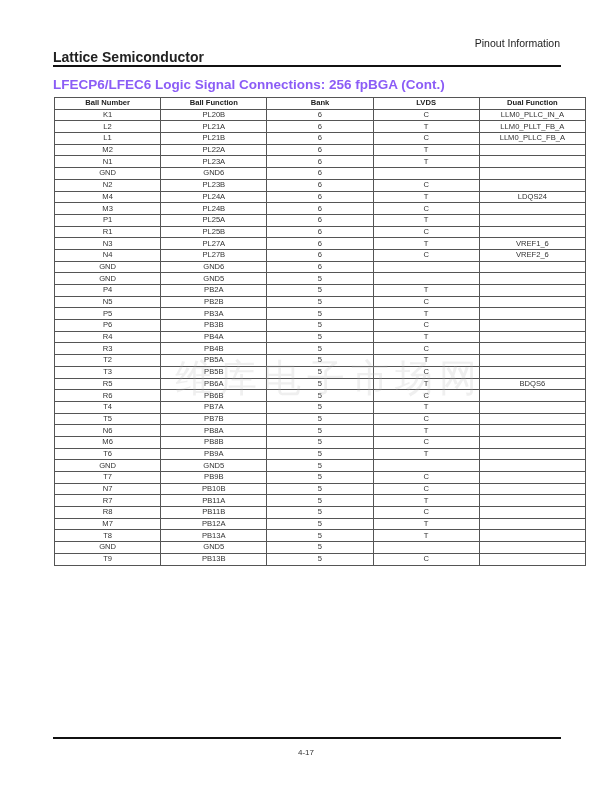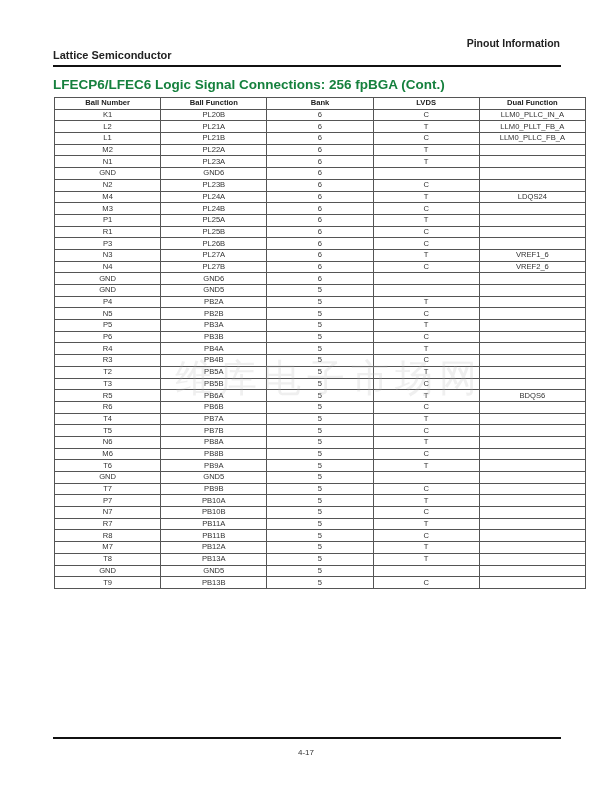--- a/index.html
+++ b/index.html
@@ -1,21 +1,21 @@
 <!DOCTYPE html>
 <html><head>
 <meta charset="utf-8">
 <style>
   html, body { margin:0; padding:0; background:#fff; }
   body { width:612px; height:792px; position:relative; overflow:hidden;
          font-family:"Liberation Sans", sans-serif; color:#222; }
-  .hdr-left { position:absolute; left:53px; top:49px; font-size:11px; font-weight:bold; }
-  .hdr-right { position:absolute; right:52px; top:37px; font-size:10.5px; font-weight:bold; text-align:right; line-height:13px; }
+  .hdr-left { position:absolute; left:53px; top:49px; font-size:14px; font-weight:bold; }
+  .hdr-right { position:absolute; right:52px; top:37px; font-size:10.5px; font-weight:normal; text-align:right; line-height:13px; }
   .rule-top { position:absolute; left:53px; right:51px; top:65px; height:2px; background:#111; }
-  .title { position:absolute; left:53px; top:77px; font-size:13.5px; font-weight:bold; color:#15803d; }
+  .title { position:absolute; left:53px; top:77px; font-size:13.5px; font-weight:bold; color:#8b5cf6; }
   table { position:absolute; left:54px; top:97px; width:532px; border-collapse:collapse; table-layout:fixed; }
   th, td { border:1px solid #555; text-align:center; font-size:7.6px; height:10.7px; padding:0; line-height:10px; color:#333; }
   th { font-weight:bold; color:#222; }
   table { border:1.5px solid #333; }
   .rule-bot { position:absolute; left:53px; right:51px; top:737px; height:2px; background:#111; }
   .pagenum { position:absolute; left:0; width:612px; top:748px; text-align:center; font-size:8px; color:#333; }
   .watermark { position:absolute; left:175px; top:353px; font-size:38px; letter-spacing:6px; color:rgba(180,180,180,0.22);
                font-family:Liberation Serif, serif; pointer-events:none; }
 </style>
 </head>
@@ -111,27 +111,20 @@
         <td></td>
       </tr>
       <tr>
         <td>R1</td>
         <td>PL25B</td>
         <td>6</td>
         <td>C</td>
         <td></td>
       </tr>
       <tr>
-        <td>P3</td>
-        <td>PL26B</td>
-        <td>6</td>
-        <td>C</td>
-        <td></td>
-      </tr>
-      <tr>
         <td>N3</td>
         <td>PL27A</td>
         <td>6</td>
         <td>T</td>
         <td>VREF1_6</td>
       </tr>
       <tr>
         <td>N4</td>
         <td>PL27B</td>
         <td>6</td>
@@ -265,27 +258,20 @@
         <td></td>
       </tr>
       <tr>
         <td>T7</td>
         <td>PB9B</td>
         <td>5</td>
         <td>C</td>
         <td></td>
       </tr>
       <tr>
-        <td>P7</td>
-        <td>PB10A</td>
-        <td>5</td>
-        <td>T</td>
-        <td></td>
-      </tr>
-      <tr>
         <td>N7</td>
         <td>PB10B</td>
         <td>5</td>
         <td>C</td>
         <td></td>
       </tr>
       <tr>
         <td>R7</td>
         <td>PB11A</td>
         <td>5</td>

